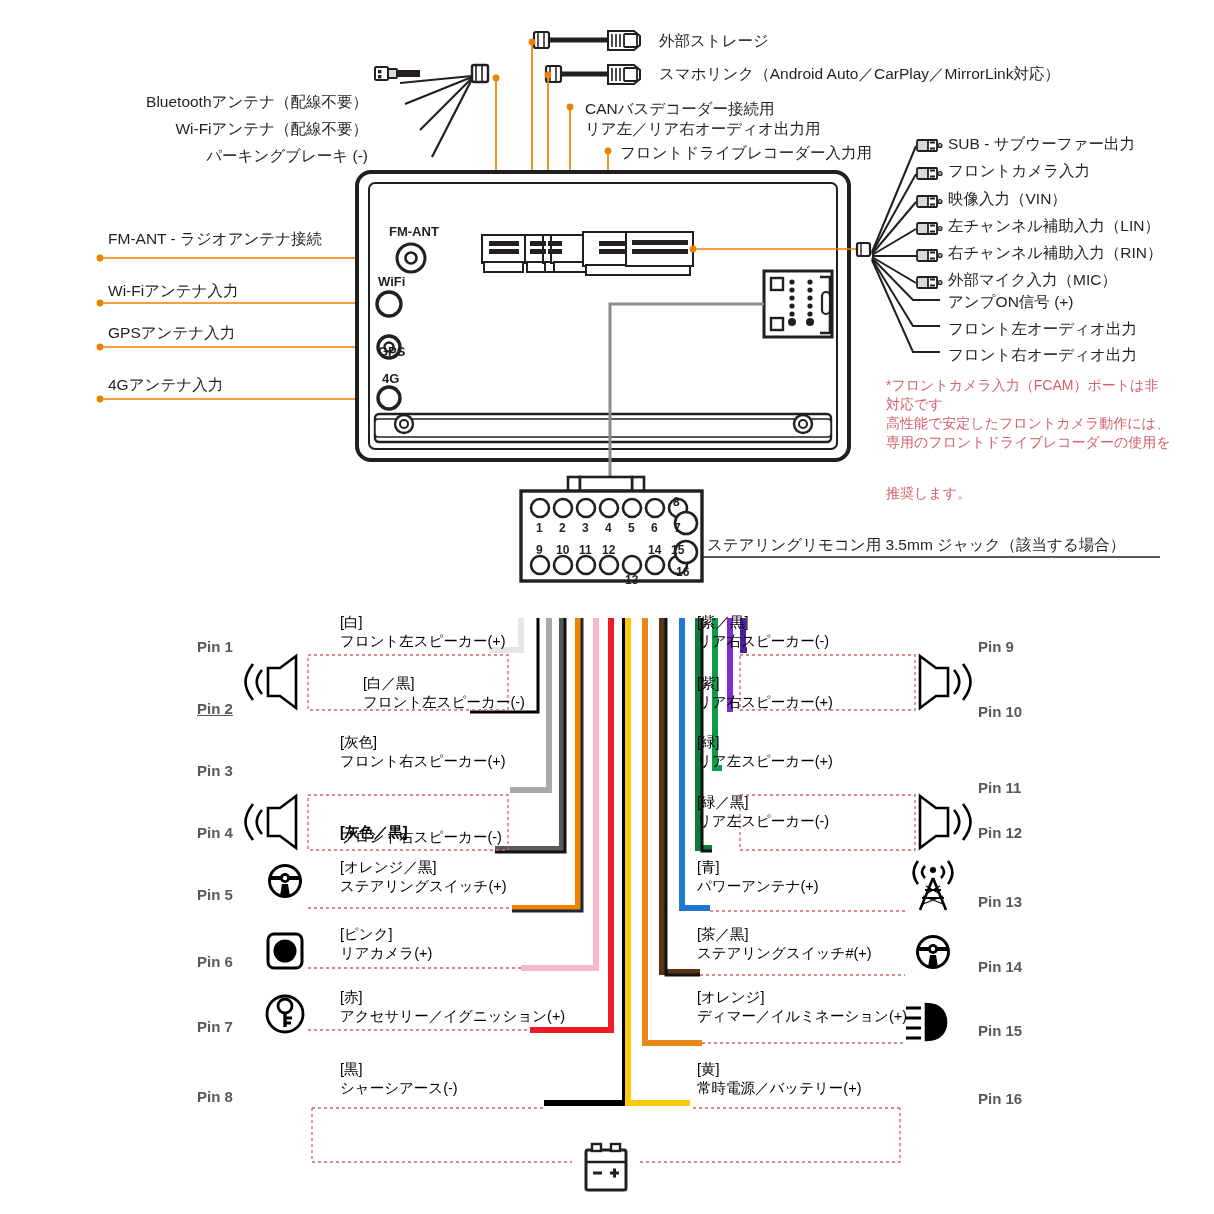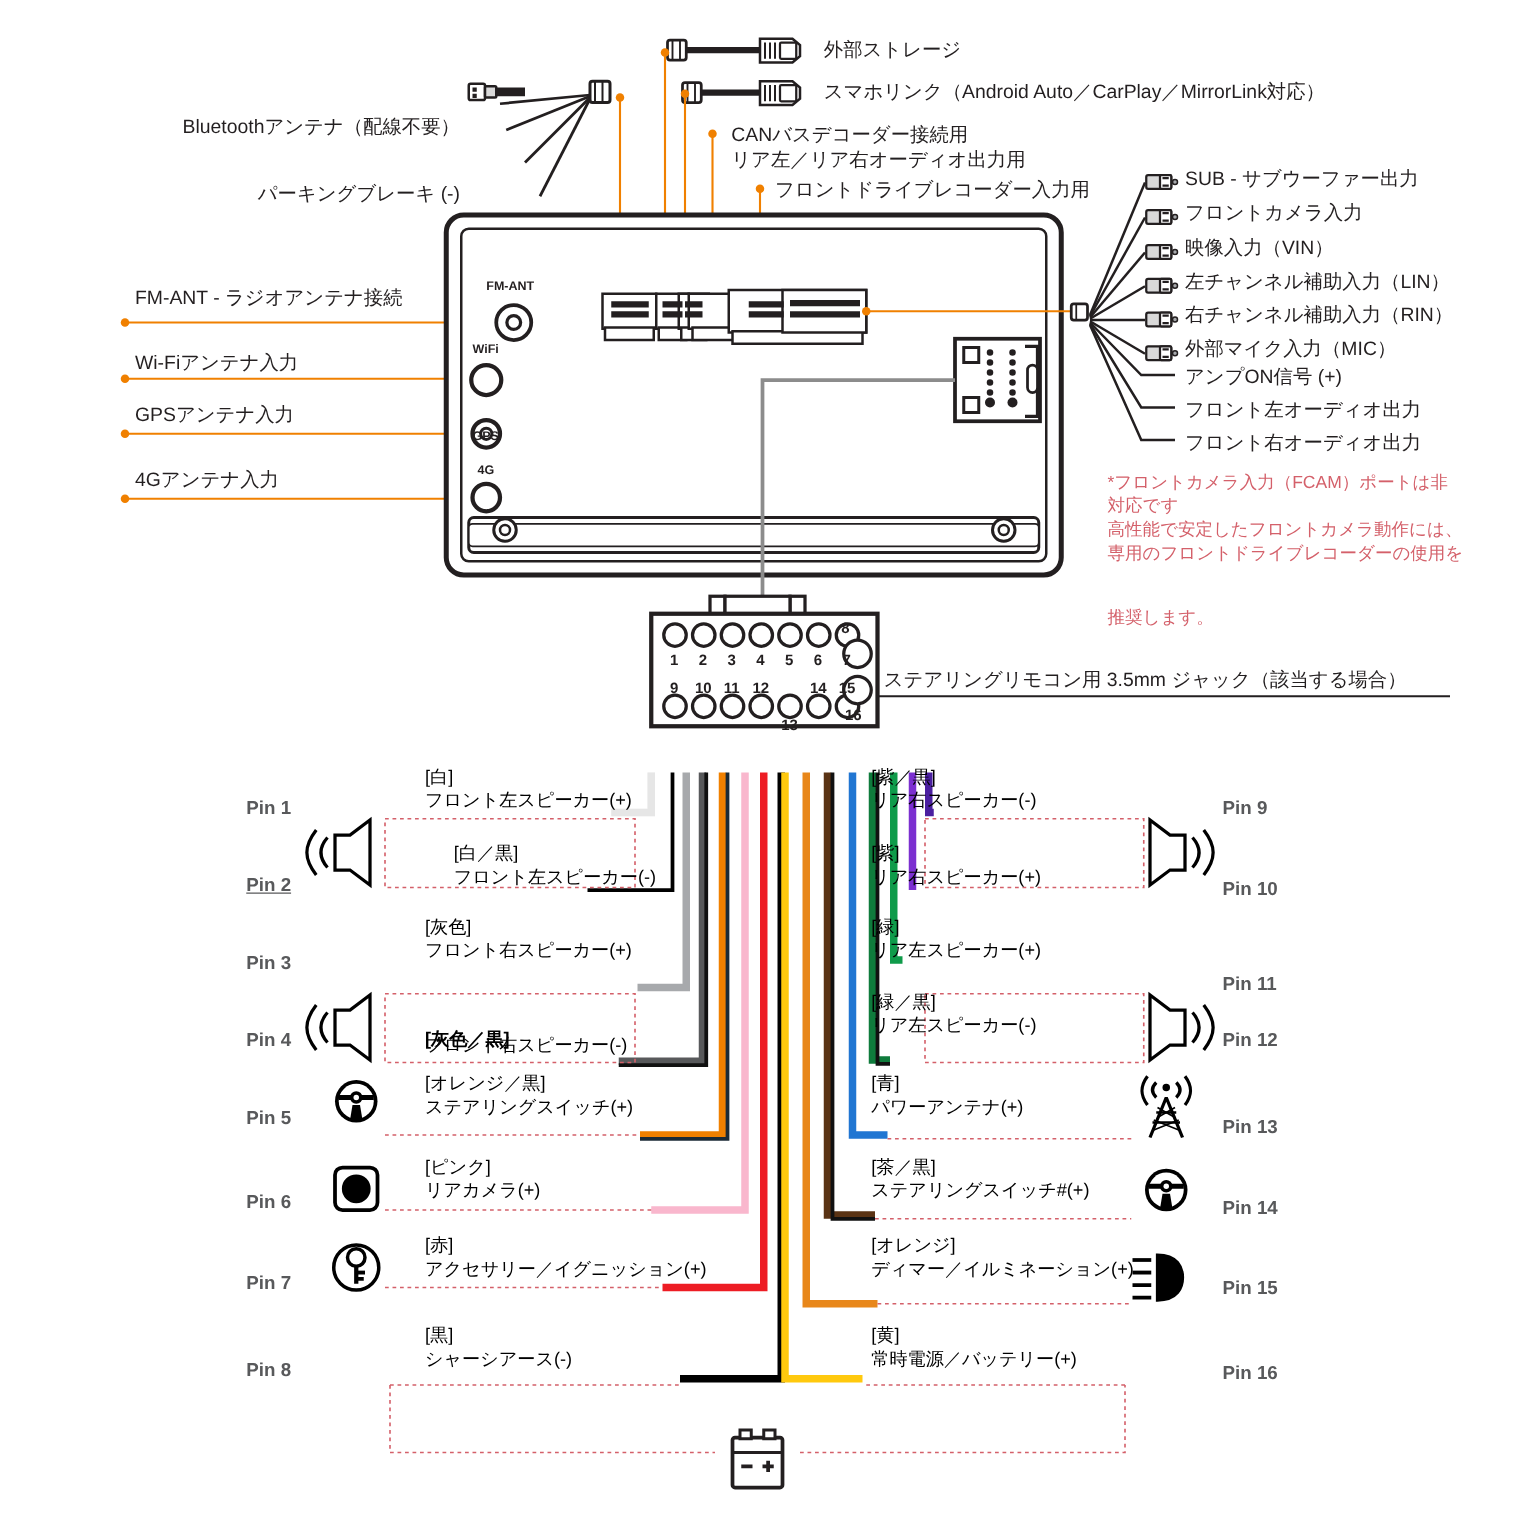--- a/index.html
+++ b/index.html
@@ -40,21 +40,21 @@
   }
   .wirelbl {
     position: absolute;
     font-size: 14.5px;
     line-height: 1.32;
     color: #000;
     white-space: nowrap;
   }
   .smalltxt {
     position: absolute;
-    font-size: 10px;
+    font-size: 13px;
     font-weight: bold;
     color: #231f20;
     text-align: center;
   }
   .pnum {
     position: absolute;
     font-size: 12px;
     font-weight: bold;
     color: #231f20;
   }
@@ -443,20 +443,21 @@
   <g stroke="#000" fill="#000">
     <path d="M926 1004 C942 1004, 946 1014, 946 1022 C946 1030, 942 1040, 926 1040 Z" stroke-width="2.6"></path>
     <path d="M906 1008 L921 1008" stroke-width="3"></path>
     <path d="M906 1018 L921 1018" stroke-width="3"></path>
     <path d="M906 1028 L921 1028" stroke-width="3"></path>
     <path d="M906 1038 L921 1038" stroke-width="3"></path>
   </g>
 </svg>
 
 <div class="lbl r" style="left:0; top:92px; width:368px;">Bluetoothアンテナ（配線不要）</div>
+<div class="lbl r" style="left:0; top:119px; width:368px;">Wi-Fiアンテナ（配線不要）</div>
 <div class="lbl r" style="left:0; top:146px; width:368px;">パーキングブレーキ (-)</div>
 
 <div class="lbl" style="left:659px; top:31px;">外部ストレージ</div>
 <div class="lbl" style="left:659px; top:64px;">スマホリンク（Android Auto／CarPlay／MirrorLink対応）</div>
 <div class="lbl" style="left:585px; top:99px;">CANバスデコーダー接続用</div>
 <div class="lbl" style="left:585px; top:119px;">リア左／リア右オーディオ出力用</div>
 <div class="lbl" style="left:620px; top:143px;">フロントドライブレコーダー入力用</div>
 
 <div class="lbl" style="left:108px; top:229px;">FM-ANT - ラジオアンテナ接続</div>
 <div class="lbl" style="left:108px; top:281px;">Wi-Fiアンテナ入力</div>

